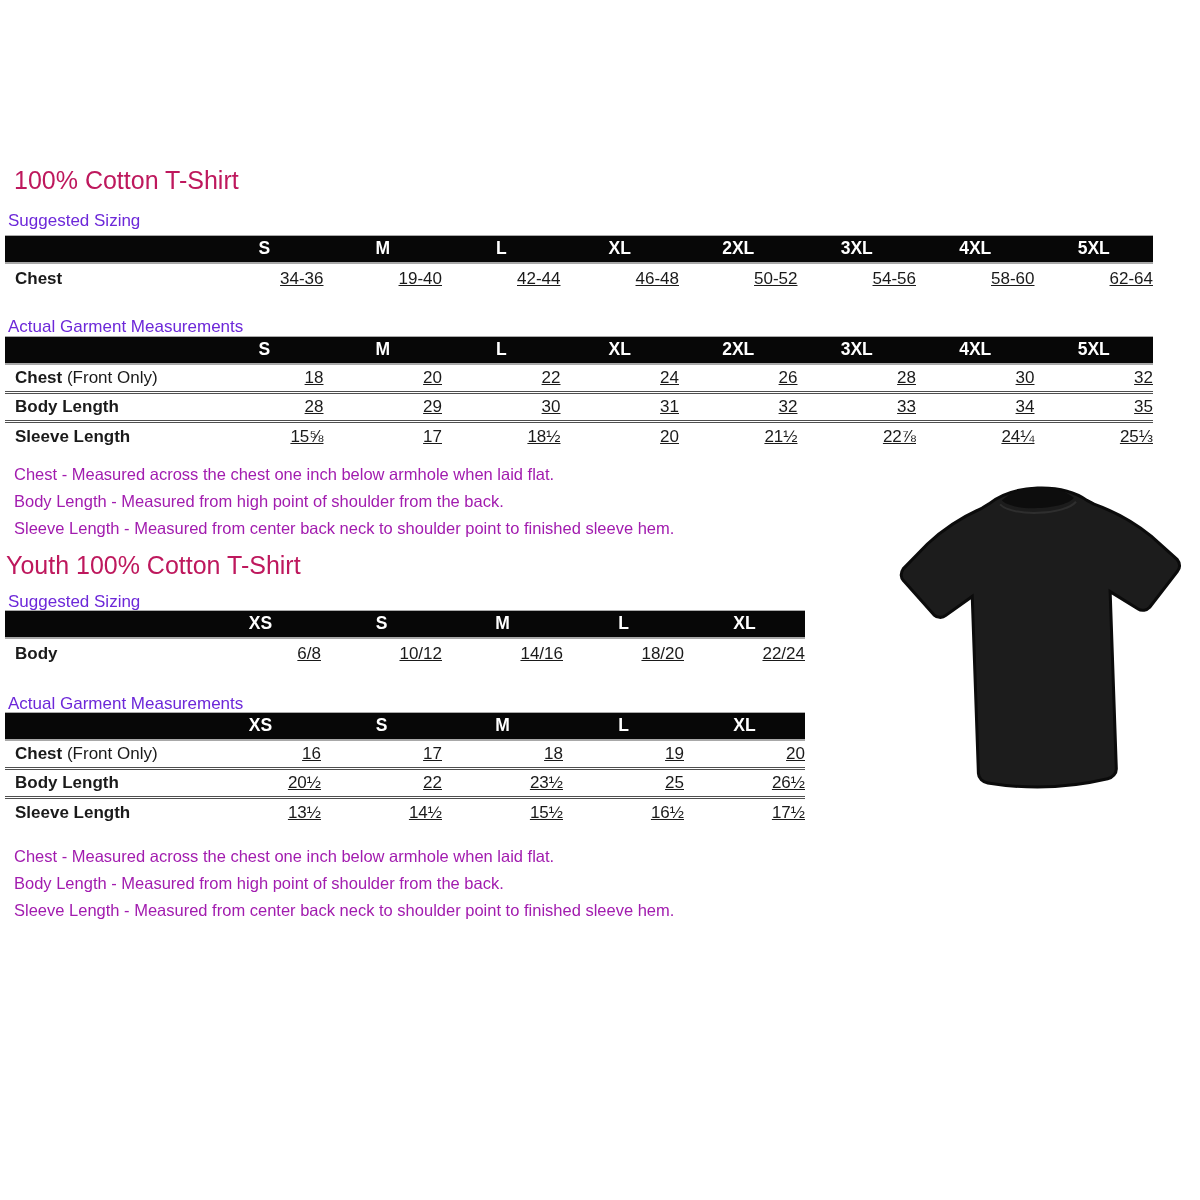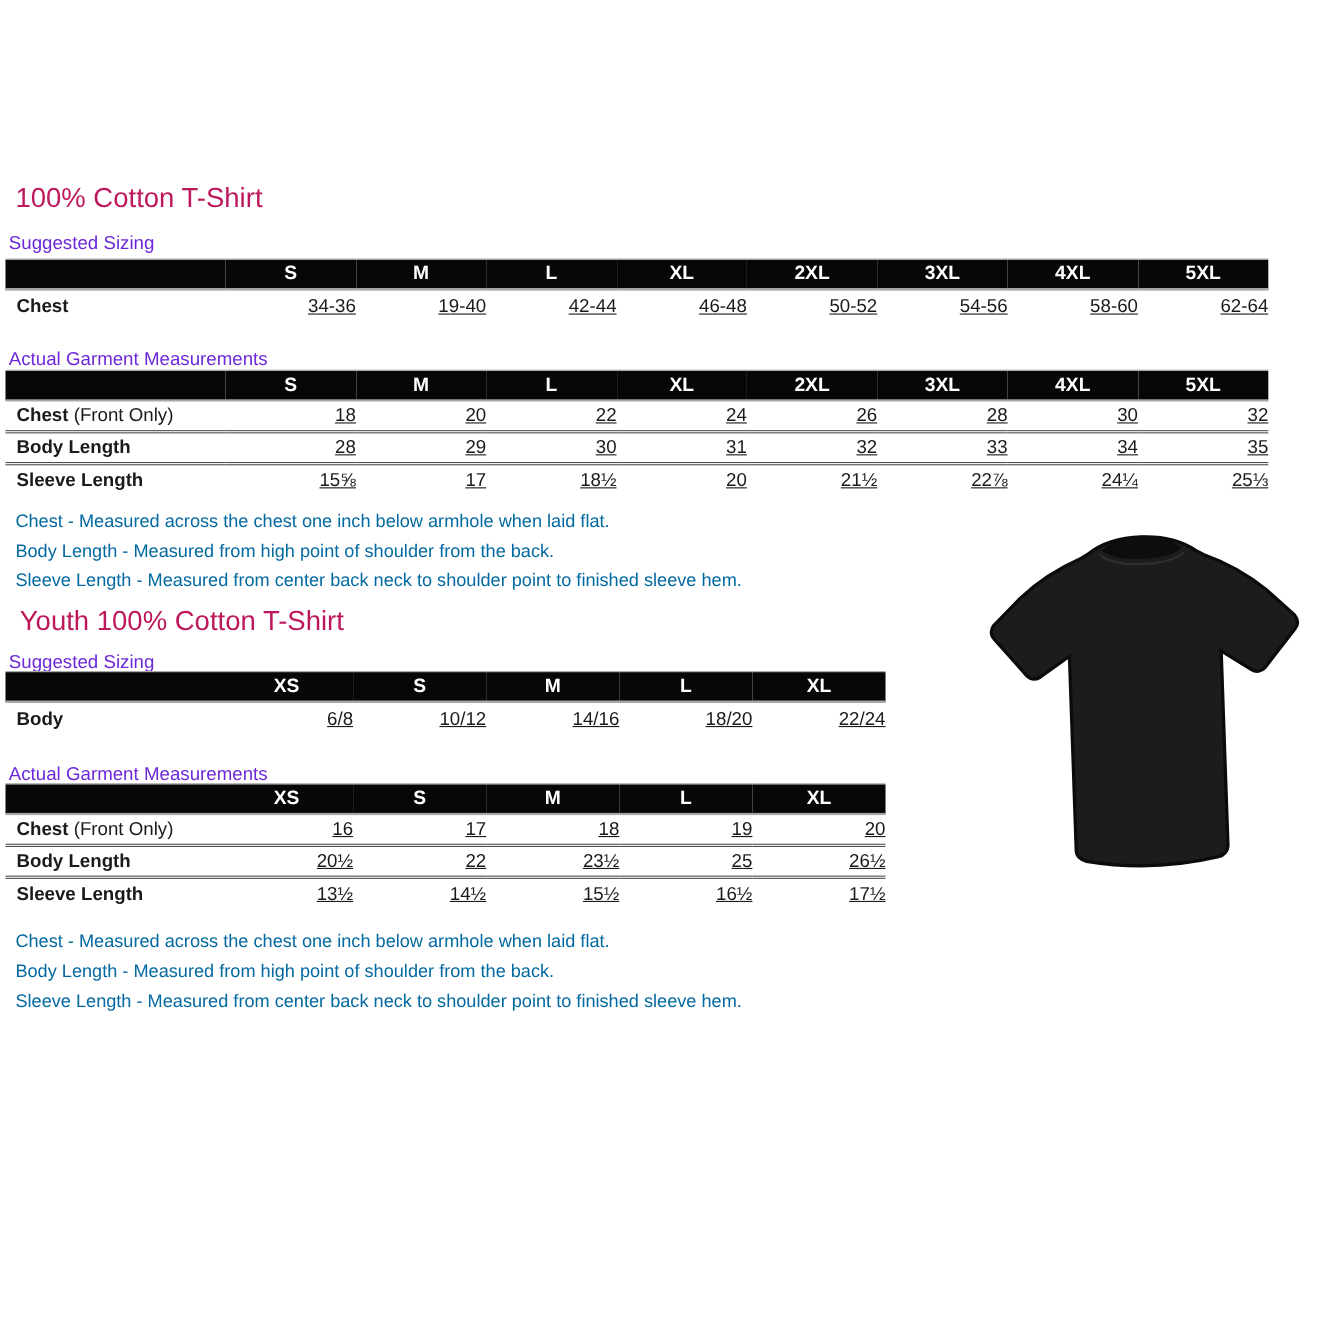--- a/index.html
+++ b/index.html
@@ -23,21 +23,21 @@
   .size-table tbody td { text-align: right; height: 31px; padding: 0; text-decoration: underline; }
   .size-table tbody th { text-align: left; padding-left: 10px; font-weight: 400; white-space: nowrap; }
   .size-table tbody th b { font-weight: bold; }
   table.adult thead th:first-child, table.adult2 thead th:first-child { width: 200px; }
   table.youth1 thead th:first-child, table.youth2 thead th:first-child { width: 195px; }
 
   table.measure tbody tr { border-bottom: 3px double #4f4f4f; }
   table.measure tbody tr:last-child { border-bottom: none; }
   table.measure tbody td, table.measure tbody th { height: 29px; margin-top: 23px; }
 
-  .notes { position: absolute; font-size: 16.5px; color: #0369a1; line-height: 27px; }
+  .notes { position: absolute; font-size: 16.5px; color: #a21caf; line-height: 27px; }
   .notes div { white-space: nowrap; }
 
   .tshirt-wrap { position: absolute; left: 893px; top: 476px; width: 300px; height: 340px; }
 </style>
 </head>
 <body>
 
 <div class="canvas">
 
   <div class="page-title" style="left:14px; top:166px;">100% Cotton T-Shirt</div>
@@ -123,21 +123,21 @@
         </tr>
       </tbody>
     </table>
 
   <div class="notes" style="left:14px; top:461px;">
     <div>Chest - Measured across the chest one inch below armhole when laid flat.</div>
     <div>Body Length - Measured from high point of shoulder from the back.</div>
     <div>Sleeve Length - Measured from center back neck to shoulder point to finished sleeve hem.</div>
   </div>
 
-  <div class="page-title" style="left:18px; top:551px;">Youth 100% Cotton T-Shirt</div>
+  <div class="page-title" style="left:6px; top:551px;">Youth 100% Cotton T-Shirt</div>
 
   <div class="section-label" style="left:8px; top:592px;">Suggested Sizing</div>
   <table class="size-table youth1">
       <thead>
         <tr>
           <th></th>
           <th>XS</th>
           <th>S</th>
           <th>M</th>
           <th>L</th>

